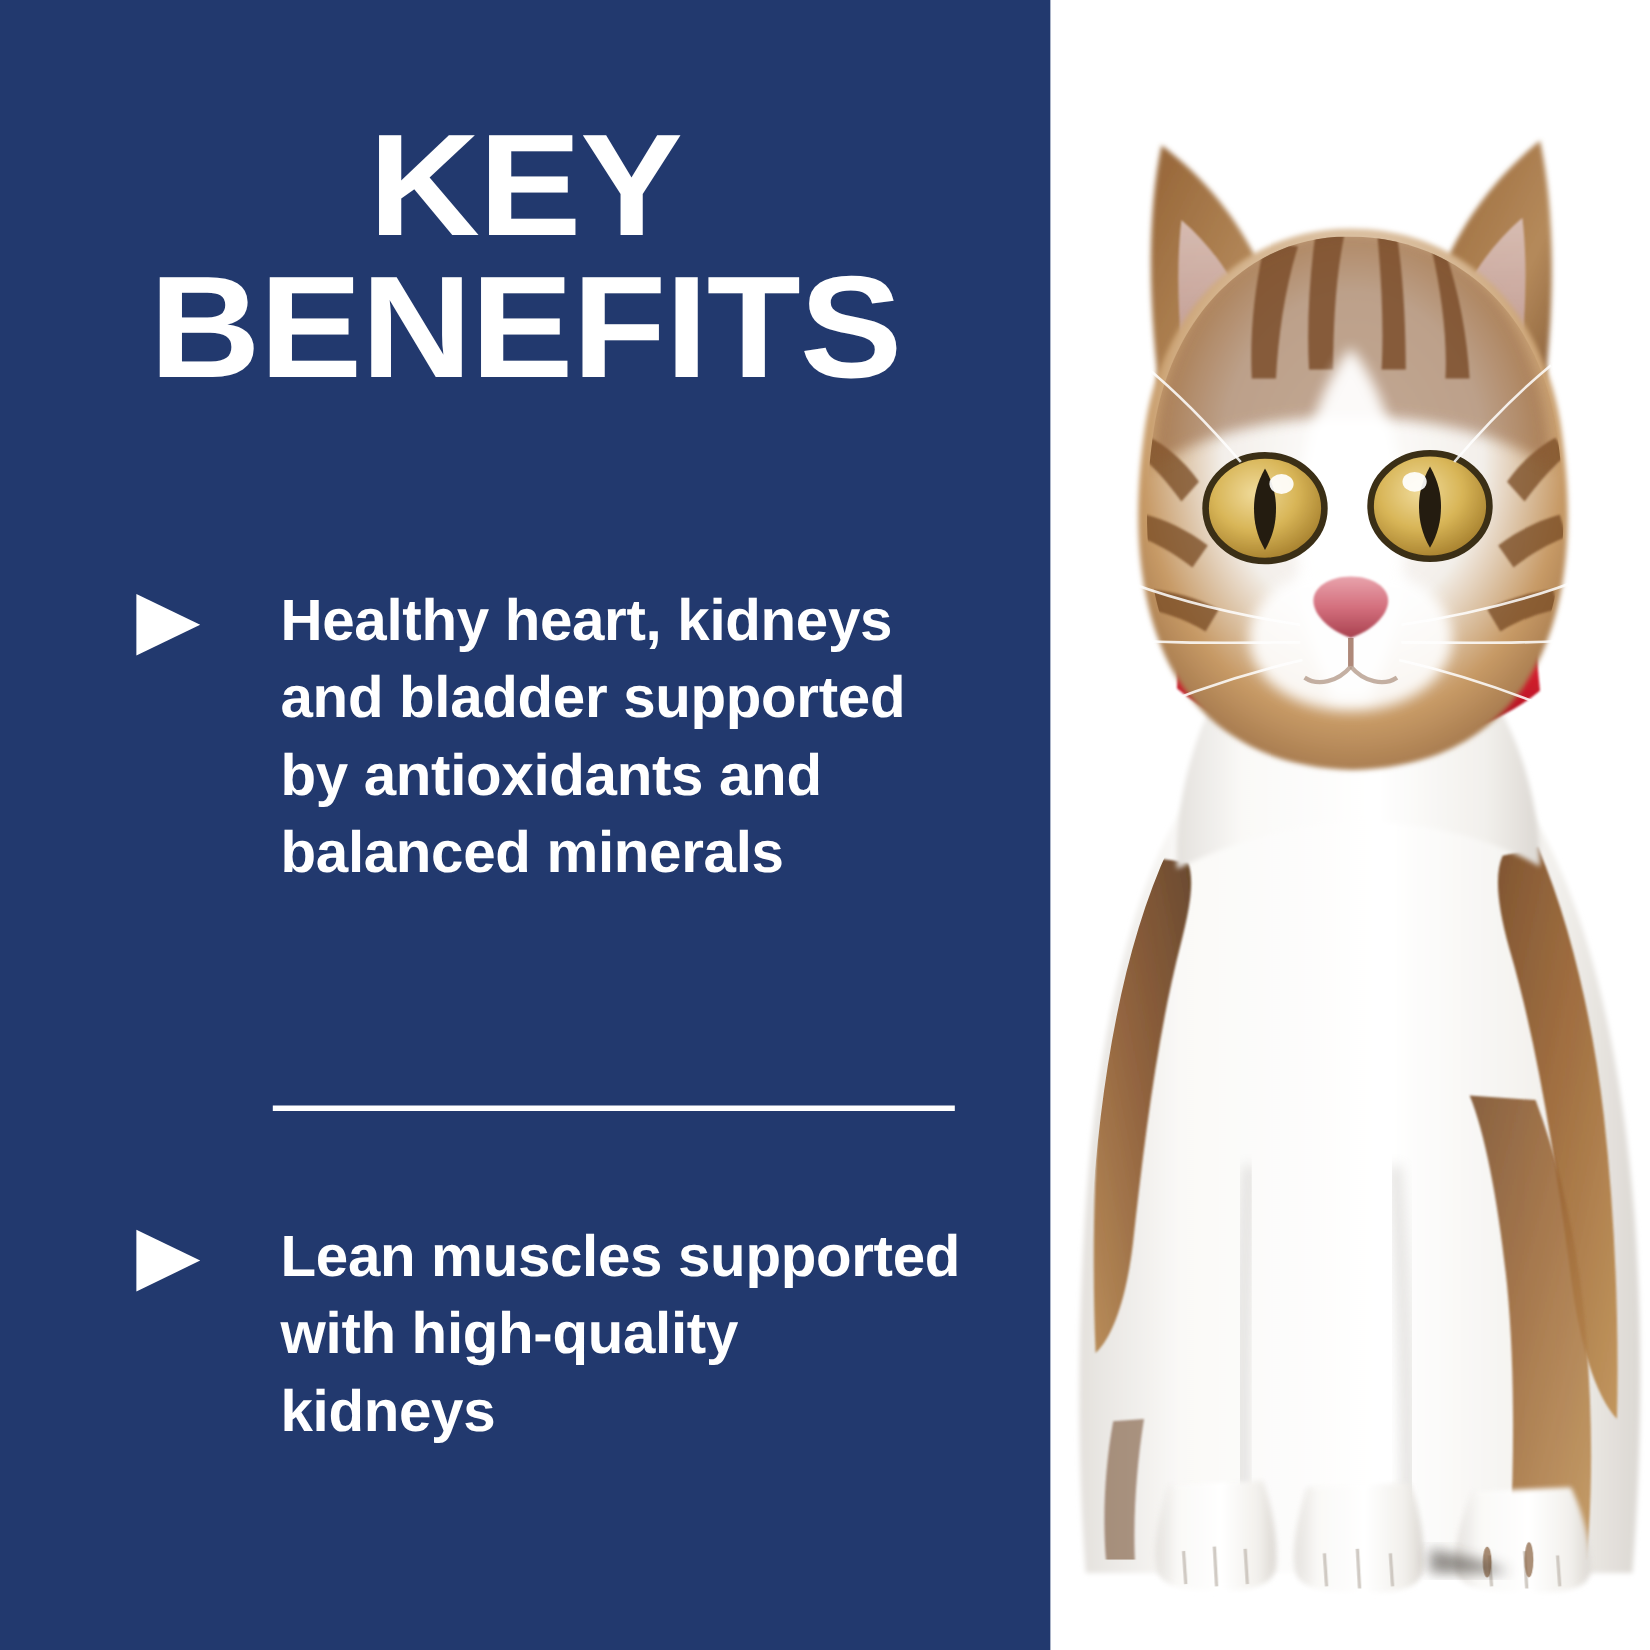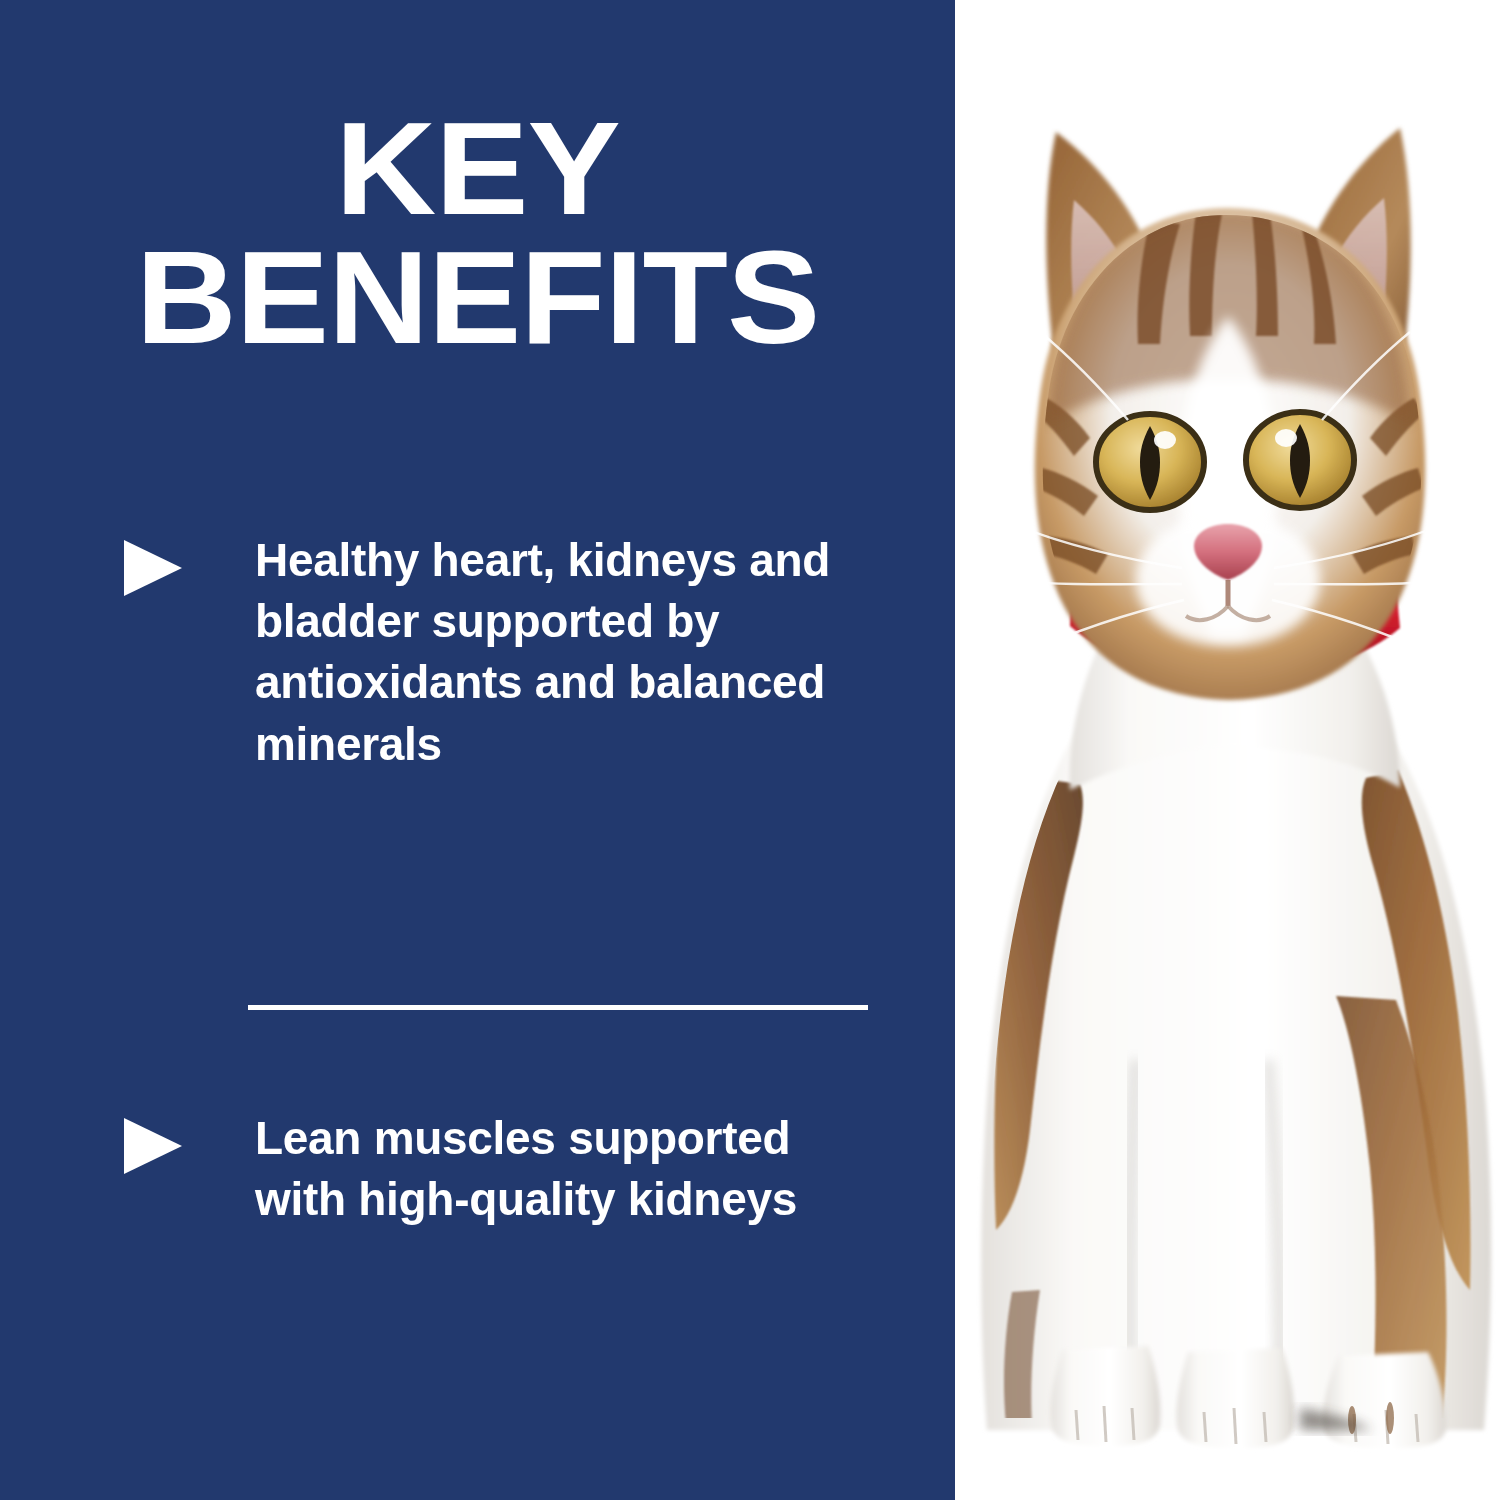--- a/index.html
+++ b/index.html
@@ -77,21 +77,21 @@
     border-left: 58px solid #ffffff;
   }
 
   .benefit-text {
     flex: 0 0 auto;
     width: 620px;
     margin-left: 73px;
     color: #ffffff;
     font-family: "Liberation Sans", sans-serif;
     font-weight: bold;
-    font-size: 46px;
+    font-size: 53px;
     line-height: 1.33;
     letter-spacing: -0.3px;
   }
 
   
   .benefit-divider {
     position: absolute;
     left: 248px;
     top: 1005px;
     width: 620px;

